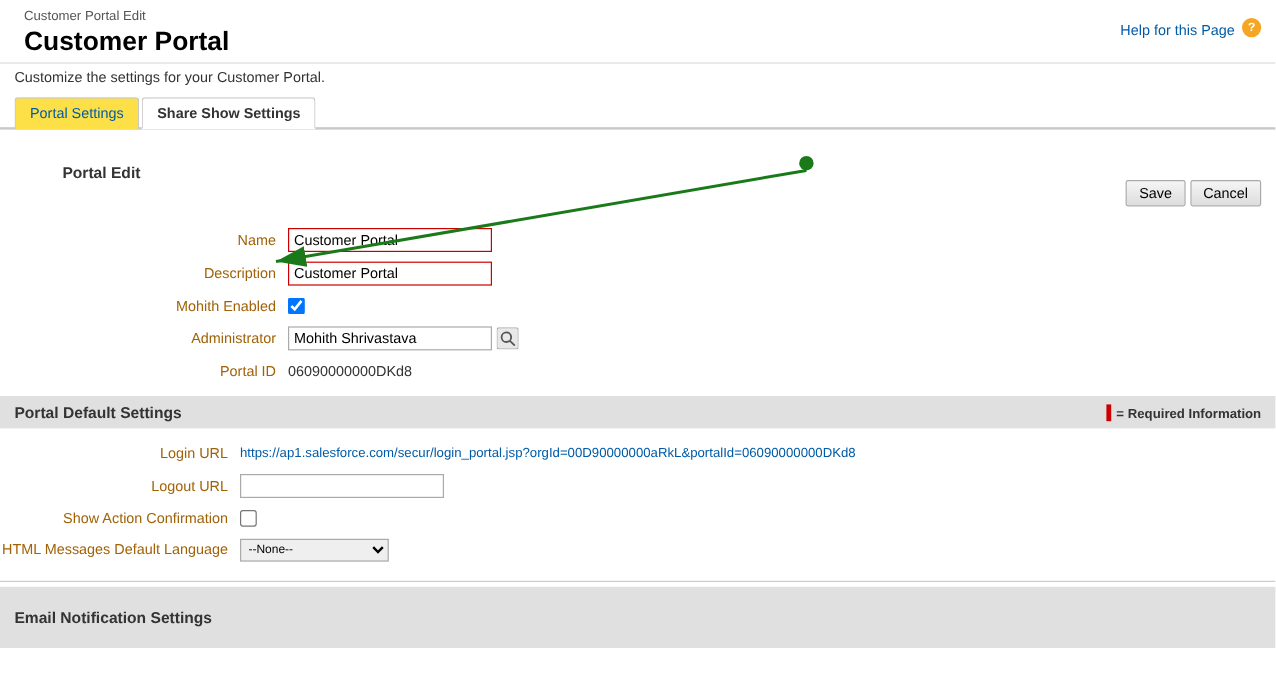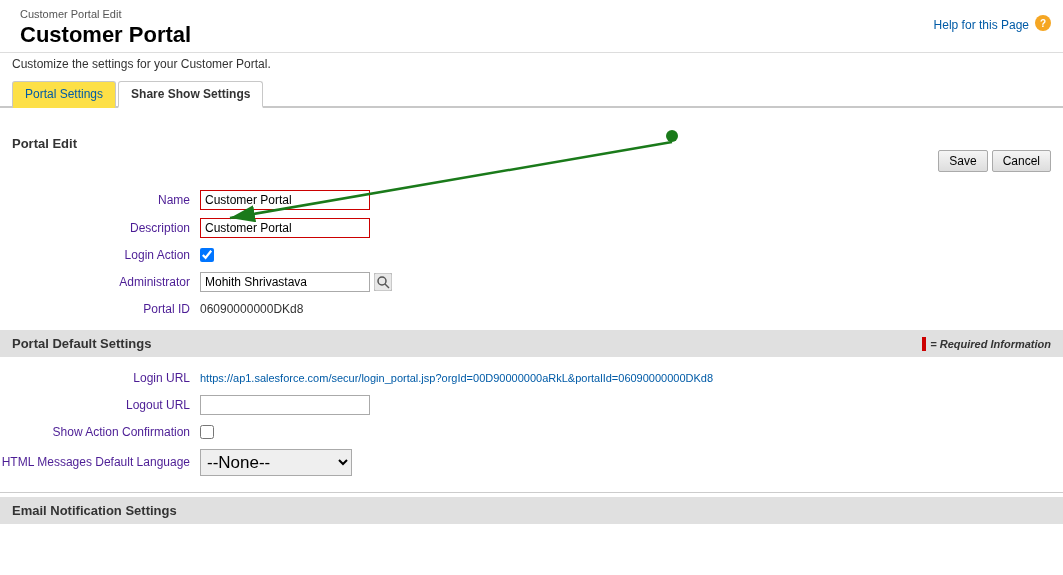--- a/index.html
+++ b/index.html
@@ -81,46 +81,45 @@
       background: #e0e0e0;
       padding: 6px 12px;
       font-weight: bold;
       font-size: 13px;
       display: flex;
       align-items: center;
       justify-content: space-between;
     }
     .required-info {
       display: flex;
-      align-items: center;
+      align-items: flex-end;
       gap: 4px;
       font-size: 11px;
       color: #333;
-      font-style: italic;
     }
     .required-bar {
       width: 4px;
       height: 14px;
       background: #c00;
       display: inline-block;
     }
     .form-area {
       padding: 8px 0;
     }
     .form-row {
       display: flex;
       align-items: center;
       padding: 4px 0;
       min-height: 26px;
     }
     .form-label {
       width: 200px;
       text-align: right;
       padding-right: 10px;
-      color: #4c1d95;
+      color: #a16207;
       font-size: 12px;
       font-weight: normal;
     }
     .form-value {
       flex: 1;
       font-size: 12px;
       color: #333;
       display: flex;
       align-items: center;
       gap: 4px;
@@ -164,32 +163,32 @@
     .portal-id {
       color: #333;
       font-size: 12px;
     }
     .login-url-link {
       color: #015ba7;
       text-decoration: none;
       font-size: 11px;
     }
     select {
-      font-size: 17px;
+      font-size: 10px;
       padding: 2px;
-      width: 152px;
+      width: 124px;
       border: 1px solid #aaa;
     }
     .section-divider {
       border-top: 1px solid #ccc;
       margin: 4px 0;
     }
     .email-section-title {
       background: #e0e0e0;
-      padding: 6px 12px;
+      padding: 18px 12px;
       font-weight: bold;
       font-size: 13px;
     }
     
     .portal-edit-container {
       position: relative;
     }
     svg.arrow-overlay {
       position: absolute;
       top: 0;
@@ -213,21 +212,21 @@
   </div>
 </div>
 
 <div class="subtitle">Customize the settings for your Customer Portal.</div>
 
 <div class="tabs-row">
   <div class="tab">Portal Settings</div>
   <div class="tab active">Share Show Settings</div>
 </div>
 
-<div class="portal-edit-container" style="position:relative;">
+<div class="portal-edit-container" style="position:relative;padding-left:40px;">
 
   <svg class="arrow-overlay" xmlns="http://www.w3.org/2000/svg" style="position:absolute;top:0;left:0;width:100%;height:215px;pointer-events:none;">
     <defs>
       <marker id="arrowhead" markerWidth="10" markerHeight="7" refX="10" refY="3.5" orient="auto">
         <polygon points="0 0, 10 3.5, 0 7" fill="#1a7a1a"></polygon>
       </marker>
     </defs>
 
     <circle cx="672" cy="28" r="6" fill="#1a7a1a"></circle>
 
@@ -249,21 +248,21 @@
         <input type="text" value="Customer Portal" style="">
       </div>
     </div>
     <div class="form-row">
       <div class="form-label">Description</div>
       <div class="form-value">
         <input type="text" value="Customer Portal" style="">
       </div>
     </div>
     <div class="form-row">
-      <div class="form-label">Login Action</div>
+      <div class="form-label">Mohith Enabled</div>
       <div class="form-value">
         <input type="checkbox" checked="" style="">
       </div>
     </div>
     <div class="form-row">
       <div class="form-label">Administrator</div>
       <div class="form-value">
         <input type="text" class="no-required" value="Mohith Shrivastava" style="">
         <span style="cursor:pointer;display:inline-flex;align-items:center;">
           <svg width="18" height="18" viewBox="0 0 18 18" xmlns="http://www.w3.org/2000/svg">

